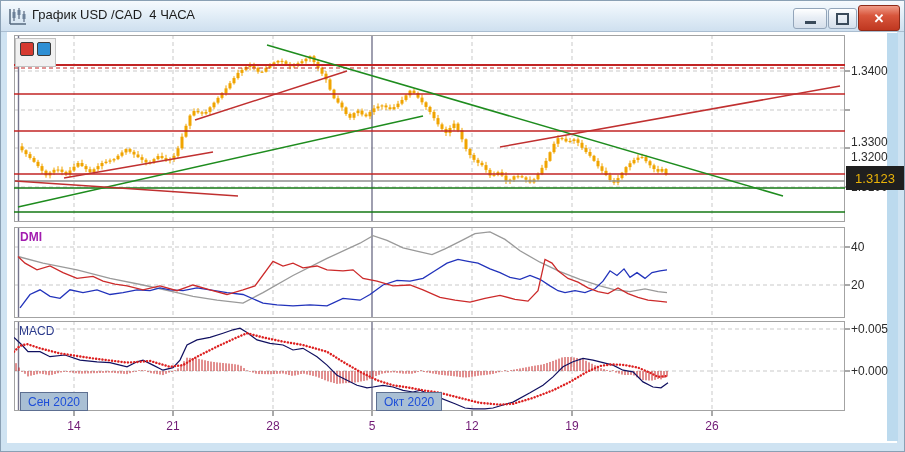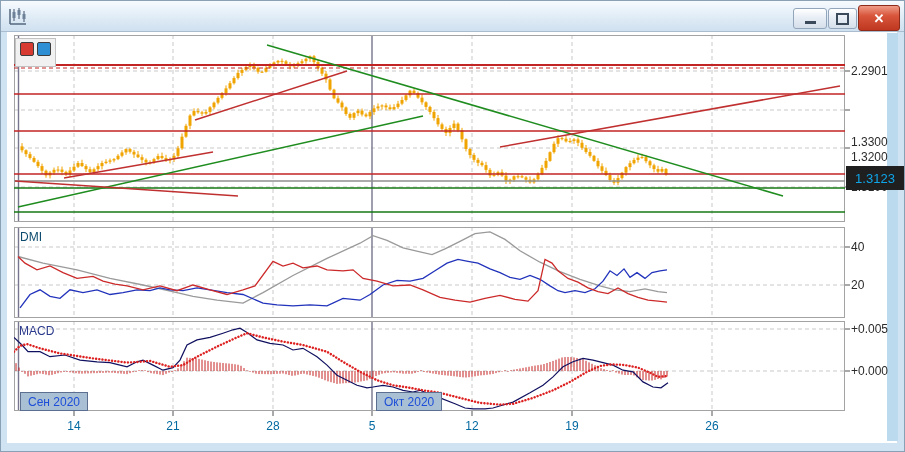--- a/index.html
+++ b/index.html
@@ -19,26 +19,26 @@
   .glyph-min{width:11px;height:3px;background:#3a4a5a;margin-top:8px;}
   .glyph-max{width:9px;height:8px;border:2px solid #3a4a5a;}
   .client{position:absolute;left:7px;top:32px;width:890px;height:411px;background:#ffffff;z-index:1;}
   .scroll-strip{position:absolute;left:887px;top:33px;width:11px;height:408px;background:#bcdaee;z-index:2;}
   .panel{position:absolute;background:#fff;z-index:2;}
   #panel-main{left:14px;top:35px;width:831px;height:187px;}
   #panel-dmi{left:14px;top:227px;width:831px;height:91px;}
   #panel-macd{left:14px;top:321px;width:831px;height:90px;}
   .panel svg{position:absolute;left:0;top:0;}
   .panel-label{position:absolute;font-size:12px;z-index:3;}
-  #dmi-label{left:20px;top:230px;color:#0c4a6e;}
+  #dmi-label{left:20px;top:230px;color:#a21caf;font-weight:bold;}
   #macd-label{left:19px;top:324px;color:#2b3a8c;}
   .y-label{position:absolute;left:851px;font-size:12px;color:#2b2b2b;z-index:3;}
-  .tick-label{position:absolute;top:419px;font-size:12px;color:#0369a1;transform:translateX(-50%);z-index:3;}
+  .tick-label{position:absolute;top:419px;font-size:12px;color:#701a75;transform:translateX(-50%);z-index:3;}
   .current-price{position:absolute;left:846px;top:166px;width:58px;height:24px;background:#1f1f1f;
-    color:#0ea5e9;font-size:13px;display:flex;align-items:center;justify-content:center;z-index:30;}
+    color:#eab308;font-size:13px;display:flex;align-items:center;justify-content:center;z-index:30;}
   .badge{position:absolute;top:392px;height:17px;background:#a9bfd4;border:1px solid #5d6f91;
     color:#1d4ed8;font-size:12px;display:flex;align-items:center;padding:0 7px;z-index:6;}
   #badge-sep{left:20px;}
   #badge-okt{left:376px;}
   .toolbar{position:absolute;left:15px;top:38px;height:21px;background:#f1f1f1;border:1px solid #c2c2c2;
     display:flex;gap:3px;padding:3px 4px;z-index:5;}
   .tb-btn{width:12px;height:12px;border:1px solid #3d3d3d;border-radius:2px;cursor:pointer;}
   #overlay-svg{position:absolute;left:0;top:0;z-index:4;pointer-events:none;}
 </style>
 </head>
@@ -51,20 +51,21 @@
     <svg class="title-icon" viewBox="0 0 20 18">
       <line x1="2" y1="17" x2="18" y2="17" stroke="#55697e" stroke-width="1.5"></line>
       <line x1="2" y1="2" x2="2" y2="17" stroke="#55697e" stroke-width="1.5"></line>
       <line x1="6" y1="2" x2="6" y2="14" stroke="#40506a" stroke-width="1"></line>
       <rect x="4.5" y="5" width="3" height="6" fill="#6d8199"></rect>
       <line x1="11" y1="1" x2="11" y2="12" stroke="#40506a" stroke-width="1"></line>
       <rect x="9.5" y="3" width="3" height="5" fill="#6d8199"></rect>
       <line x1="16" y1="4" x2="16" y2="15" stroke="#40506a" stroke-width="1"></line>
       <rect x="14.5" y="7" width="3" height="5" fill="#6d8199"></rect>
     </svg>
+    <span class="title-text">График USD /CAD  4 ЧАСА</span>
     <div class="win-btn" id="btn-min">
         <div class="glyph-min"></div>
       </div>
     <div class="win-btn" id="btn-max">
         <div class="glyph-max"></div>
       </div>
     <div class="win-btn" id="btn-close">
         <span>✕</span>
       </div>
   </div>
@@ -705,21 +706,21 @@
       <line x1="173" y1="411" x2="173" y2="416" stroke="#555" stroke-width="1"></line>
       <line x1="273" y1="411" x2="273" y2="416" stroke="#555" stroke-width="1"></line>
       <line x1="372" y1="411" x2="372" y2="416" stroke="#555" stroke-width="1"></line>
       <line x1="472" y1="411" x2="472" y2="416" stroke="#555" stroke-width="1"></line>
       <line x1="572" y1="411" x2="572" y2="416" stroke="#555" stroke-width="1"></line>
       <line x1="712" y1="411" x2="712" y2="416" stroke="#555" stroke-width="1"></line>
     </svg>
   <div class="frame-border"></div>
 </div>
 
-<span class="y-label" style="top: 64px;">2.2901</span>
+<span class="y-label" style="top: 64px;">1.3400</span>
 <span class="y-label" style="top: 103px; margin-top: 32px;">1.3300</span>
 <span class="y-label" style="top: 150px;">1.3200</span>
 <span class="y-label" style="top: 180px;">1.3100</span>
 <span class="y-label" style="top: 240px;">40</span>
 <span class="y-label" style="top: 278px;">20</span>
 <span class="y-label" style="top: 322px;">+0.005</span>
 <span class="y-label" style="top: 364px;">+0.000</span>
 <span class="tick-label" style="left: 74px;">14</span>
 <span class="tick-label" style="left: 173px;">21</span>
 <span class="tick-label" style="left: 273px;">28</span>

